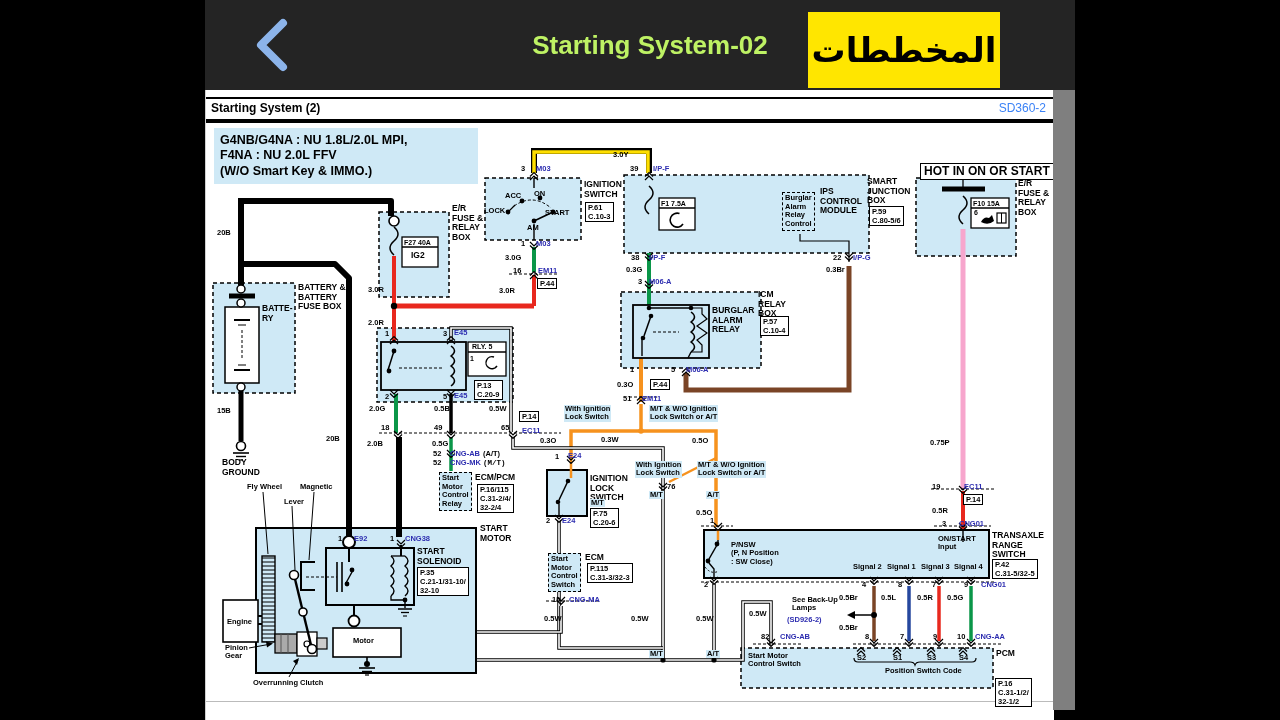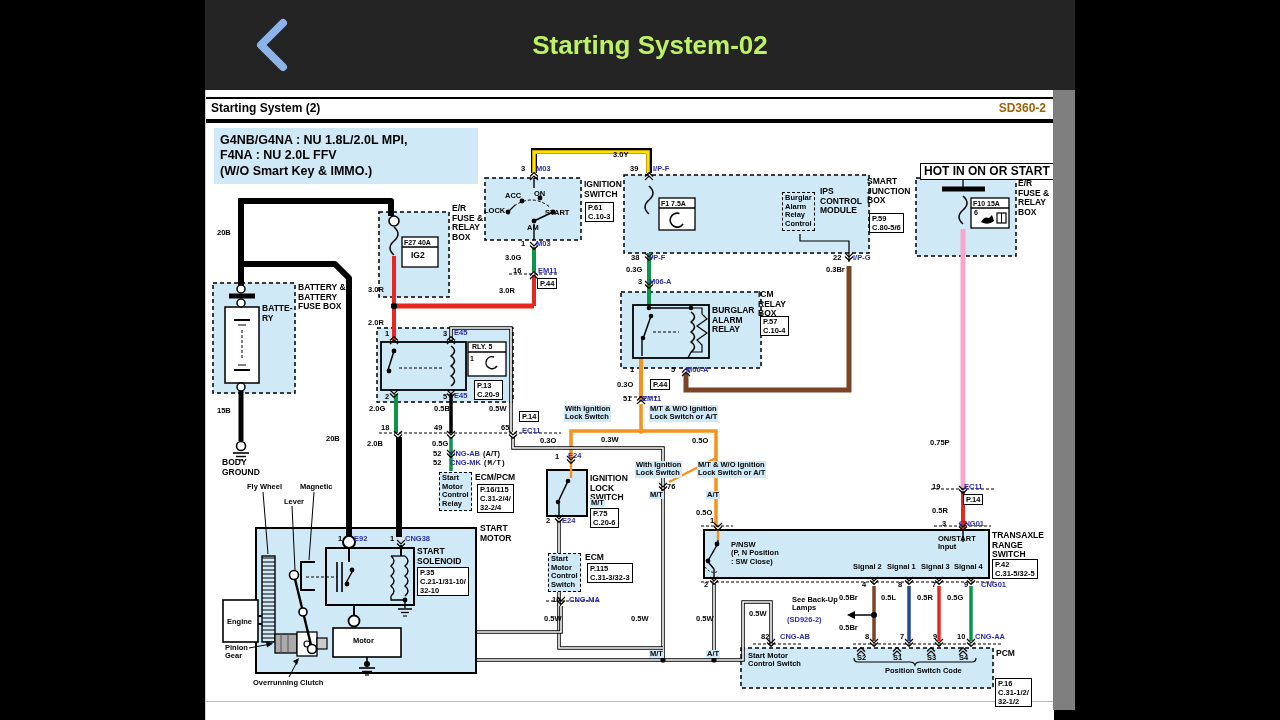--- a/index.html
+++ b/index.html
@@ -16,21 +16,21 @@
     justify-content:center;color:#bef264;font-weight:bold;font-size:26px;}
   .badge{position:absolute;left:603px;top:12px;width:192px;height:76px;background:#ffe600;
     display:flex;align-items:center;justify-content:center;color:#000;font-weight:bold;font-size:34px;
     font-family:"DejaVu Sans",sans-serif;direction:rtl;}
   
   .page{position:absolute;left:205px;top:90px;width:848px;height:648px;background:#fff;border-left:1px solid #cfcfcf;}
   .scrollstrip{position:absolute;left:1053px;top:90px;width:22px;height:620px;background:#7f7f7f;}
   .prule1{position:absolute;left:0;top:7px;width:848px;height:2px;background:#000;}
   .prule2{position:absolute;left:0;top:29px;width:848px;height:3.5px;background:#000;}
   .phl{position:absolute;left:5px;top:11px;font-size:12px;font-weight:bold;color:#000;}
-  .phr{position:absolute;right:8px;top:11px;font-size:12px;font-weight:bold;color:#a16207;}
+  .phr{position:absolute;right:8px;top:11px;font-size:12px;font-weight:normal;color:#3b82f6;}
   .notebox{position:absolute;left:8px;top:38px;width:252px;background:#cfe9f6;color:#000;
     font-size:12.5px;font-weight:bold;line-height:1.22;padding:5px 6px;white-space:pre-line;}
   .pbot{position:absolute;left:0;top:611px;width:848px;height:1px;background:#bbb;}
   
   #labels{position:absolute;left:0;top:0;width:848px;height:620px;}
   .lb{position:absolute;color:#000;font-size:7.5px;font-weight:bold;line-height:1.12;white-space:pre;}
   .lb.big{font-size:8.5px;}
   .lb.bl{color:#2d2db0;}
   .lb.hl{background:#cfe9f6;padding:0 1px;}
   .lb.bx{border:1.2px solid #000;background:#fff;padding:0 2px;line-height:1.2;}
@@ -46,20 +46,21 @@
 </head>
 <body>
 
 <div class="screen">
 
   <div class="appbar">
     <svg class="backbtn" viewBox="0 0 40 54">
       <polyline points="30,5 8,27 30,49" fill="none" stroke="#8cb4ea" stroke-width="8" stroke-linecap="round" stroke-linejoin="round"></polyline>
     </svg>
     <div class="apptitle">Starting System-02</div>
+    <div class="badge">المخططات</div>
   </div>
 
   <div class="page">
     <div class="prule1"></div>
     <div class="phl">Starting System (2)</div>
     <div class="phr">SD360-2</div>
     <div class="prule2"></div>
     <div class="notebox">G4NB/G4NA : NU 1.8L/2.0L MPI,
 F4NA : NU 2.0L FFV
 (W/O Smart Key &amp; IMMO.)</div>
@@ -382,21 +383,21 @@
         <div class="lb" style="left: 315px; top: 150px;">1</div>
         <div class="lb bl" style="left: 330px; top: 150px;">M03</div>
         <div class="lb" style="left: 299px; top: 164px;">3.0G</div>
         <div class="lb" style="left: 307px; top: 177px;">16</div>
         <div class="lb bl" style="left: 332px; top: 177px;">EM11</div>
         <div class="lb bx" style="left: 331px; top: 188px;">P.44</div>
         <div class="lb" style="left: 293px; top: 197px;">3.0R</div>
         <div class="lb big" style="left: 661px; top: 87px;">SMART
 JUNCTION
 BOX</div>
-        <div class="lb bx" style="left: 663px; top: 116px; margin-top: 7px;">P.59
+        <div class="lb bx" style="left: 663px; top: 116px;">P.59
 C.80-5/6</div>
         <div class="lb fh" style="left: 455px; top: 110px;">F1 7.5A</div>
         <div class="lb dash2" style="left: 576px; top: 102px;">Burglar
 Alarm
 Relay
 Control</div>
         <div class="lb big" style="left: 614px; top: 97px;">IPS
 CONTROL
 MODULE</div>
         <div class="lb" style="left: 425px; top: 164px;">38</div>

